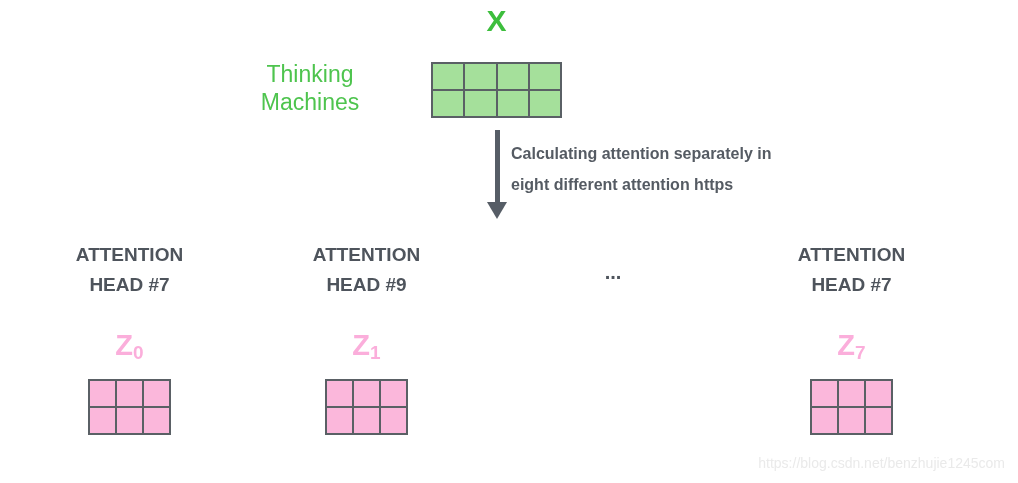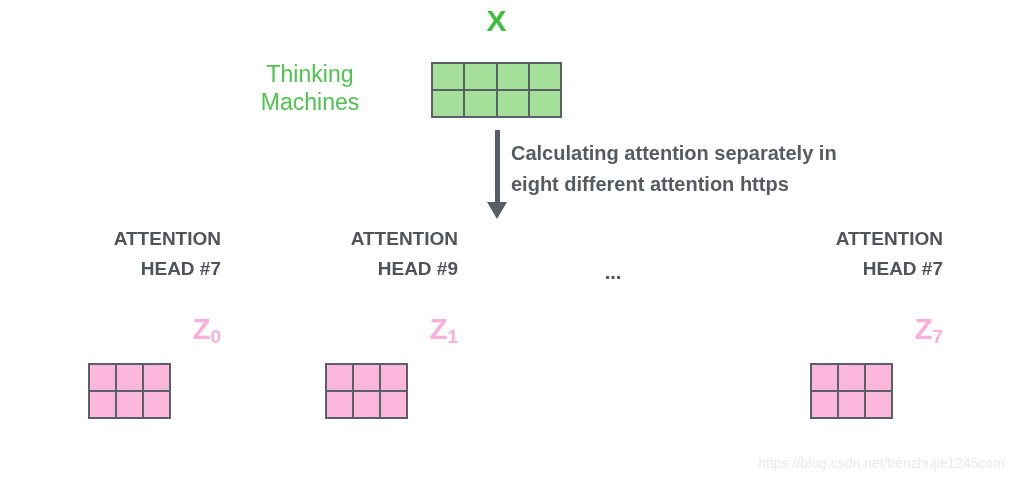--- a/index.html
+++ b/index.html
@@ -49,30 +49,30 @@
     position: absolute;
     left: 487px; top: 202px;
     width: 0; height: 0;
     border-left: 10px solid transparent;
     border-right: 10px solid transparent;
     border-top: 17px solid #565D66;
   }
   .arrow-caption {
     position: absolute;
     left: 511px; top: 138px;
-    font-size: 20px; font-weight: 700;
+    font-size: 16px; font-weight: 700;
     line-height: 31px;
     color: #555B63;
   }
   
   .head-col {
     position: absolute;
-    top: 224px;
+    top: 240px;
     width: 183px;
-    text-align: right;
+    text-align: center;
   }
   .head-col-0 { left: 38px; }
   .head-col-1 { left: 275px; }
   .head-col-7 { left: 760px; }
   .head-title {
     font-size: 19px; font-weight: 700;
     line-height: 30px;
     color: #4E545C;
   }
   .z-label {

